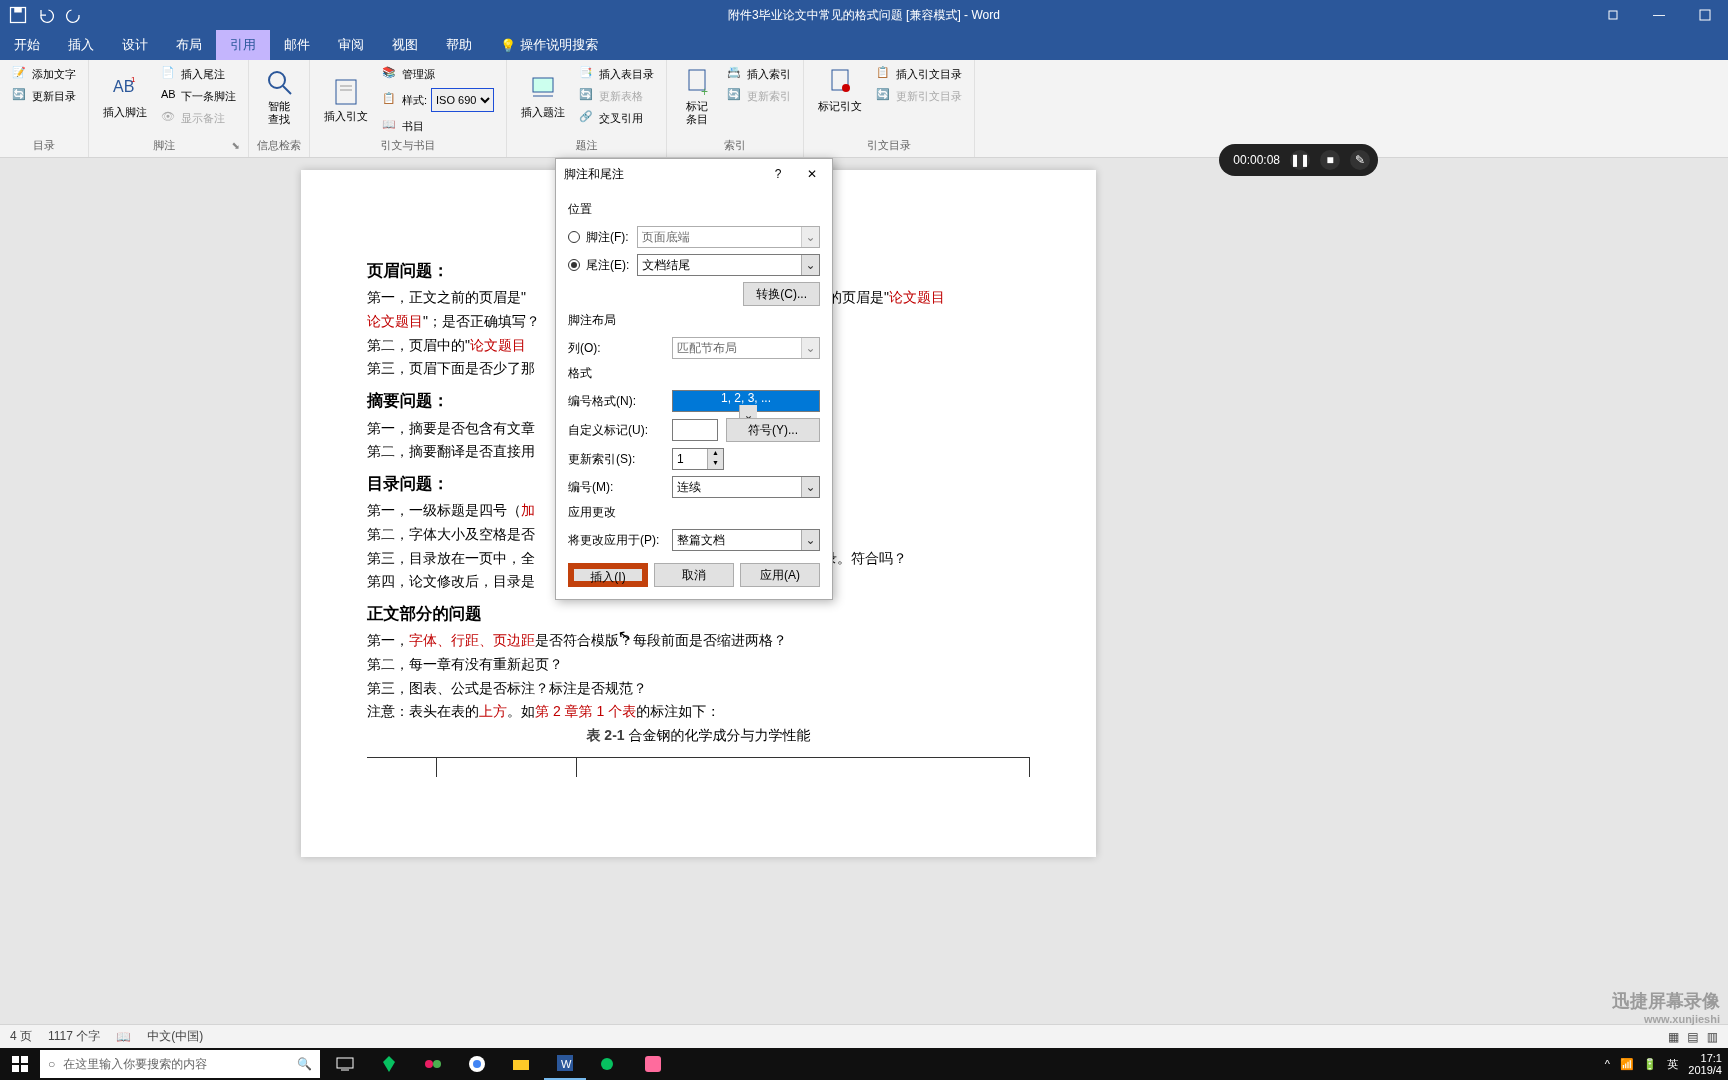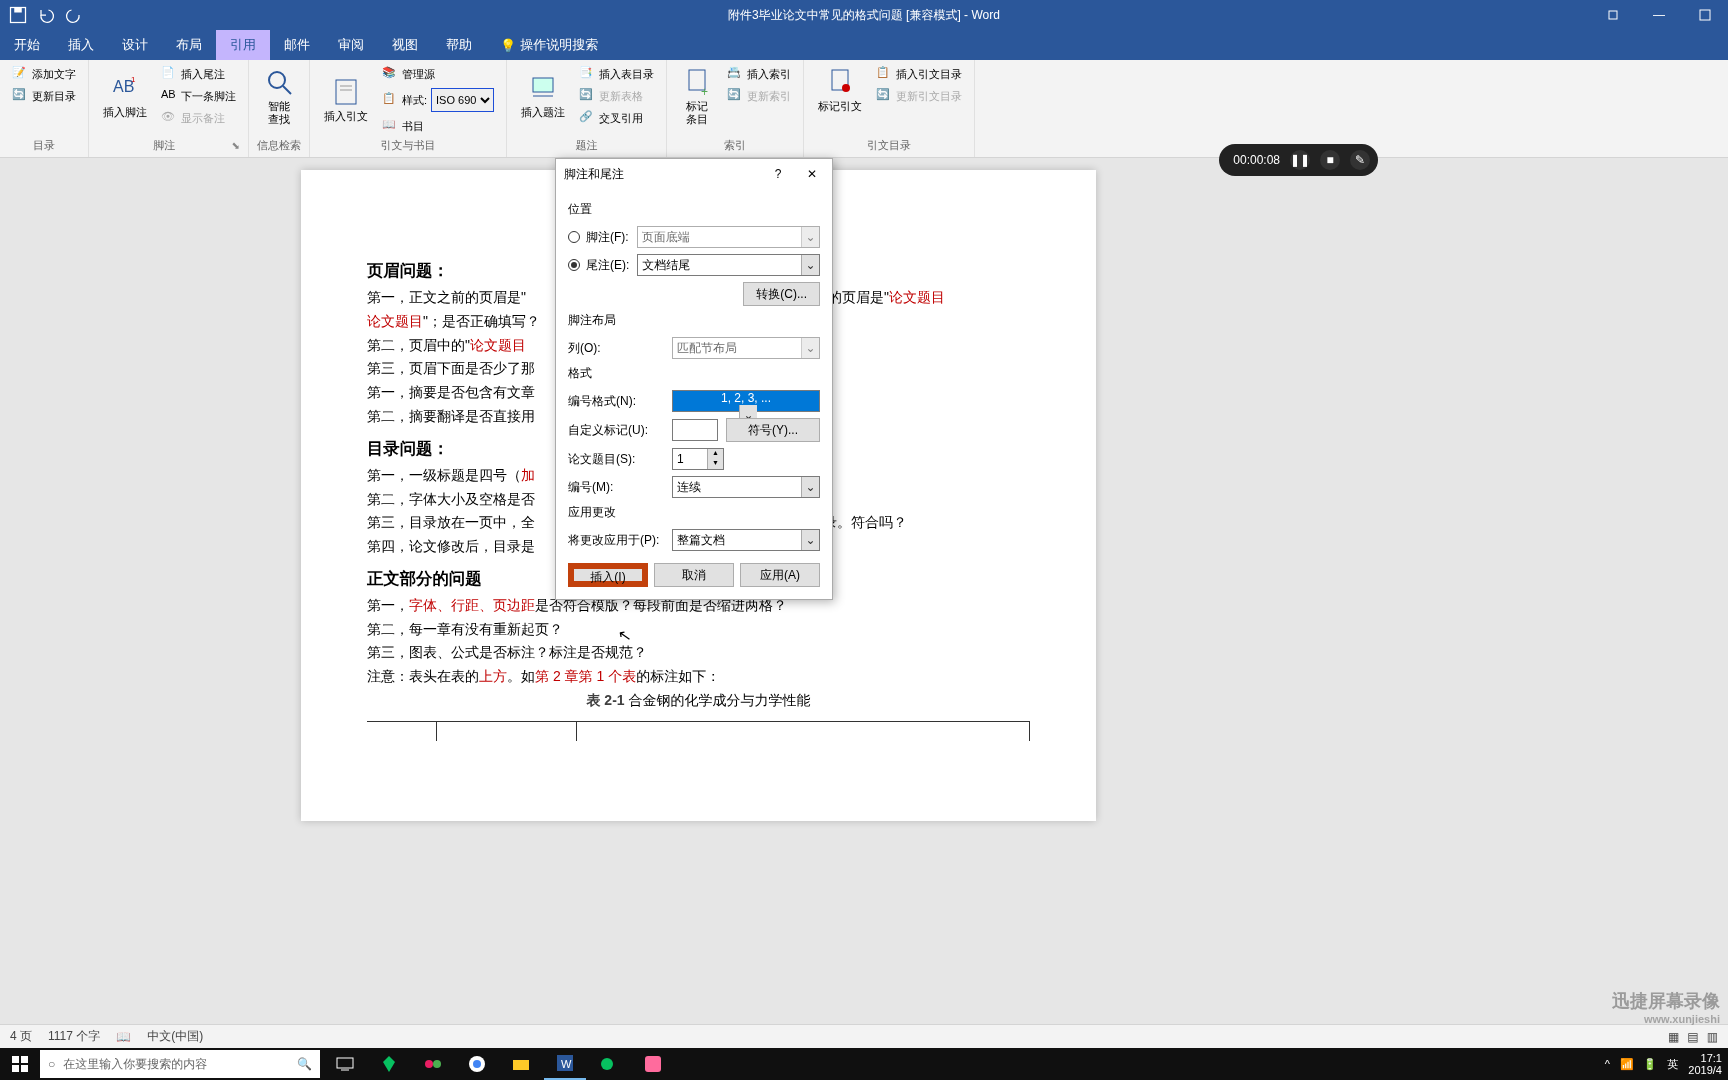--- a/index.html
+++ b/index.html
@@ -308,20 +308,21 @@
 </div>
 
 <div class="doc-area">
   <div class="page">
     <div class="doc-text">
       <h3>页眉问题：</h3>
       <p><span>第一，正文之前的页眉是"</span><span style="margin-left:260px">文之后的页眉是"</span><span class="red">论文题目</span></p>
       <p><span class="red">论文题目</span><span>"；是否正确填写？</span></p>
       <p><span>第二，页眉中的"</span><span class="red">论文题目</span></p>
       <p>第三，页眉下面是否少了那</p>
+      <h3>摘要问题：</h3>
       <p>第一，摘要是否包含有文章</p>
       <p>第二，摘要翻译是否直接用</p>
       <h3>目录问题：</h3>
       <p><span>第一，一级标题是四号（</span><span class="red">加</span></p>
       <p>第二，字体大小及空格是否</p>
       <p><span>第三，目录放在一页中，全</span><span style="margin-left:260px">级目录。符合吗？</span></p>
       <p>第四，论文修改后，目录是</p>
       <h3>正文部分的问题</h3>
       <p><span>第一，</span><span class="red">字体、行距、页边距</span><span>是否符合模版？每段前面是否缩进两格？</span></p>
       <p>第二，每一章有没有重新起页？</p>
@@ -387,21 +388,21 @@
           <span>1, 2, 3, ...</span>
           <span class="dlg-select-arrow">⌄</span>
         </div>
     </div>
     <div class="dlg-row">
       <div class="dlg-label">自定义标记(U):</div>
       <input class="dlg-input" style="">
       <button class="dlg-btn" style="flex:1">符号(Y)...</button>
     </div>
     <div class="dlg-row">
-      <div class="dlg-label">论文题目(S):</div>
+      <div class="dlg-label">更新索引(S):</div>
       <div class="dlg-spinner">
         <input value="1" style="">
         <div class="dlg-spin-btns">
             <div class="dlg-spin-btn">▲</div>
             <div class="dlg-spin-btn">▼</div>
           </div>
       </div>
     </div>
     <div class="dlg-row">
       <div class="dlg-label">编号(M):</div>

